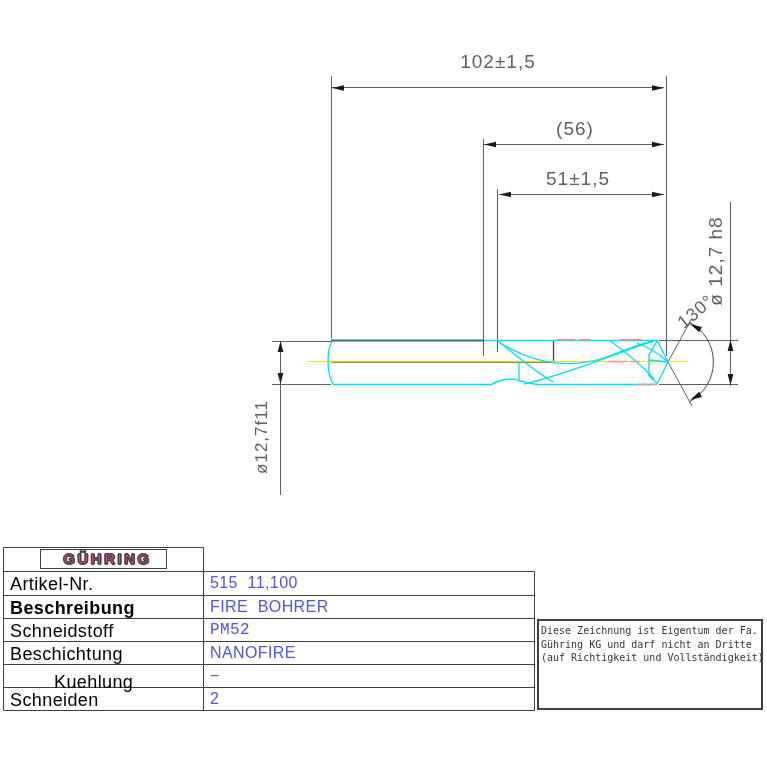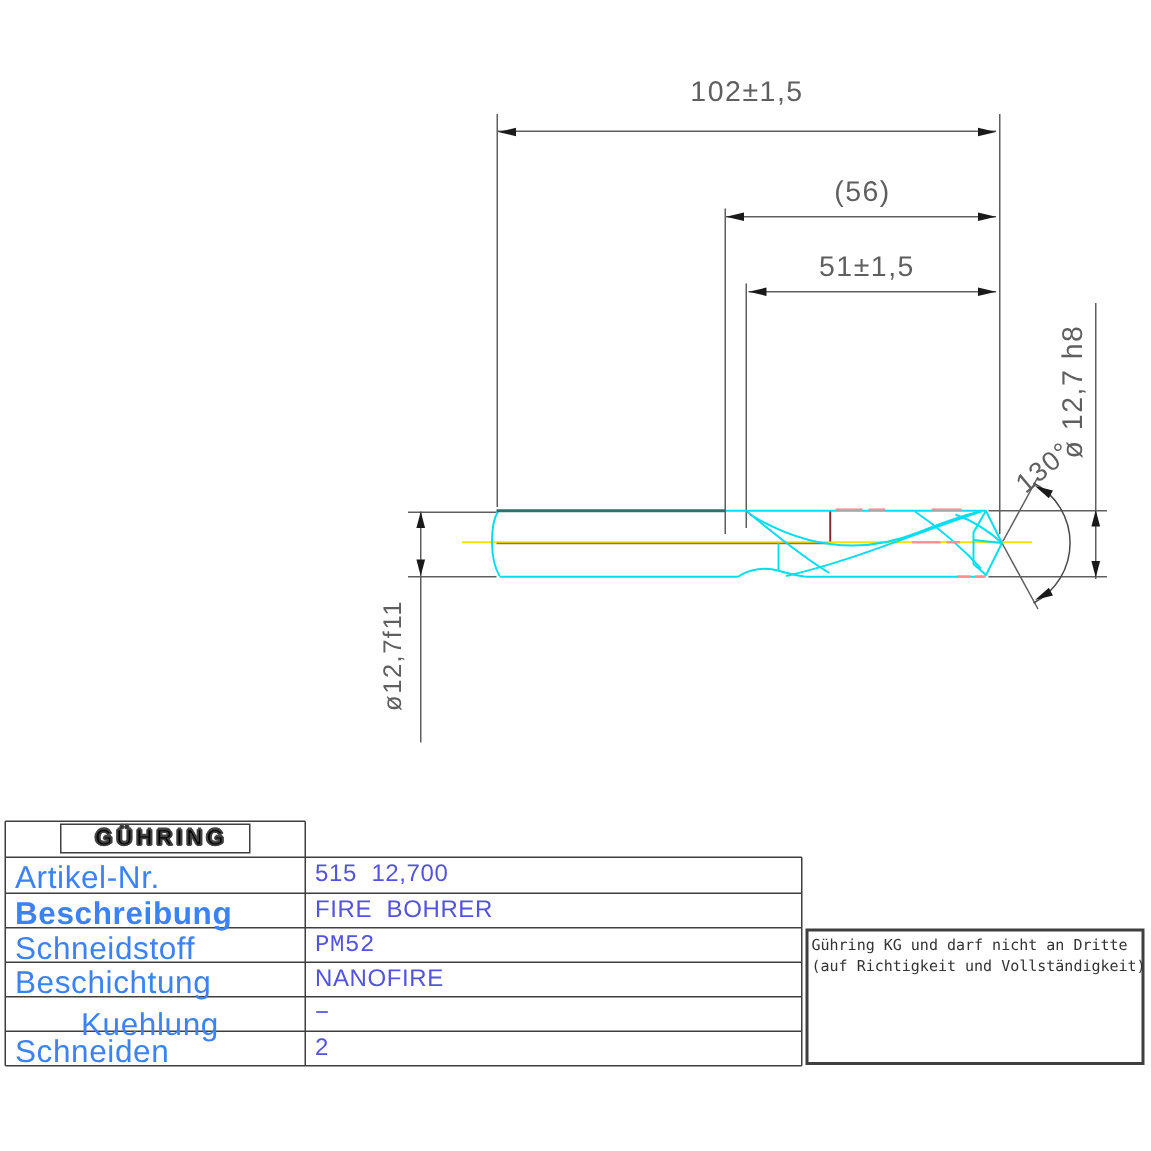--- a/index.html
+++ b/index.html
@@ -2,24 +2,24 @@
 <html><head>
 <meta charset="utf-8">
 <style>
   html,body{margin:0;padding:0;background:#fff;}
   #canvas{position:relative;width:767px;height:767px;background:#ffffff;overflow:hidden;
           font-family:"Liberation Sans",sans-serif;}
   #draw-svg{position:absolute;left:0;top:0;}
   .dim{position:absolute;color:#5f5f5f;font-size:19px;letter-spacing:1px;white-space:nowrap;}
   .rot{transform:translate(-50%,-50%) rotate(var(--r));}
   .ctr{transform:translate(-50%,0);}
-  .tbl-label{position:absolute;left:10px;color:#3b82f6;font-size:21px;letter-spacing:.4px;white-space:nowrap;}
+  .tbl-label{position:absolute;left:10px;color:#000000;font-size:18px;letter-spacing:.4px;white-space:nowrap;}
   .tbl-value{position:absolute;left:210px;color:#5353dd;font-size:16px;letter-spacing:.4px;white-space:pre;}
   .logo{position:absolute;left:40px;top:548px;width:135px;height:20px;display:flex;align-items:center;justify-content:center;
-        font-weight:bold;font-size:15px;letter-spacing:2.5px;color:#000000;
+        font-weight:bold;font-size:15px;letter-spacing:2.5px;color:#ec4899;
         -webkit-text-stroke:1px #3f3f3f;
         text-shadow:-1px 0 #4a4a4a,1px 0 #4a4a4a,0 -1px #4a4a4a,0 1px #4a4a4a;}
   .notes{position:absolute;left:541px;top:624px;width:224px;color:#333333;
          font-family:"DejaVu Sans Mono",monospace;font-size:10px;line-height:13.5px;}
   .notes div{white-space:nowrap;}
 </style>
 </head>
 <body>
 
 <div id="canvas">
@@ -116,36 +116,37 @@
   <div class="dim ctr" style="left:575px;top:118px;">(56)</div>
   <div class="dim ctr" style="left:578px;top:168px;">51±1,5</div>
   <div class="dim rot" style="left:716px;top:261px;--r:-90deg;">ø 12,7 h8</div>
   <div class="dim rot" style="left:262px;top:437px;--r:-90deg;font-size:17px;">ø12,7f11</div>
   <div class="dim rot" style="left:696px;top:312px;--r:-40deg;font-size:18px;">130°</div>
 
   <div>
     <div class="logo">GÜHRING</div>
 
     <div class="tbl-label" style="top:574px;">Artikel-Nr.</div>
-    <div class="tbl-value" style="top:574px;">515  12,700</div>
+    <div class="tbl-value" style="top:574px;">515  11,100</div>
 
     <div class="tbl-label" style="top:598px;font-weight:bold;">Beschreibung</div>
     <div class="tbl-value" style="top:598px;">FIRE  BOHRER</div>
 
     <div class="tbl-label" style="top:621px;">Schneidstoff</div>
     <div class="tbl-value" style="top:621px;font-family:Liberation Mono, monospace;">PM52</div>
 
     <div class="tbl-label" style="top:644px;">Beschichtung</div>
     <div class="tbl-value" style="top:644px;">NANOFIRE</div>
 
     <div class="tbl-label" style="top:672px;margin-left:44px;">Kuehlung</div>
     <div class="tbl-value" style="top:667px;">−</div>
 
     <div class="tbl-label" style="top:690px;">Schneiden</div>
     <div class="tbl-value" style="top:690px;">2</div>
   </div>
 
   <div class="notes">
+    <div>Diese Zeichnung ist Eigentum der Fa.</div>
     <div>Gühring KG und darf nicht an Dritte</div>
     <div>(auf Richtigkeit und Vollständigkeit)</div>
   </div>
 
 </div>
 
 </body></html>

